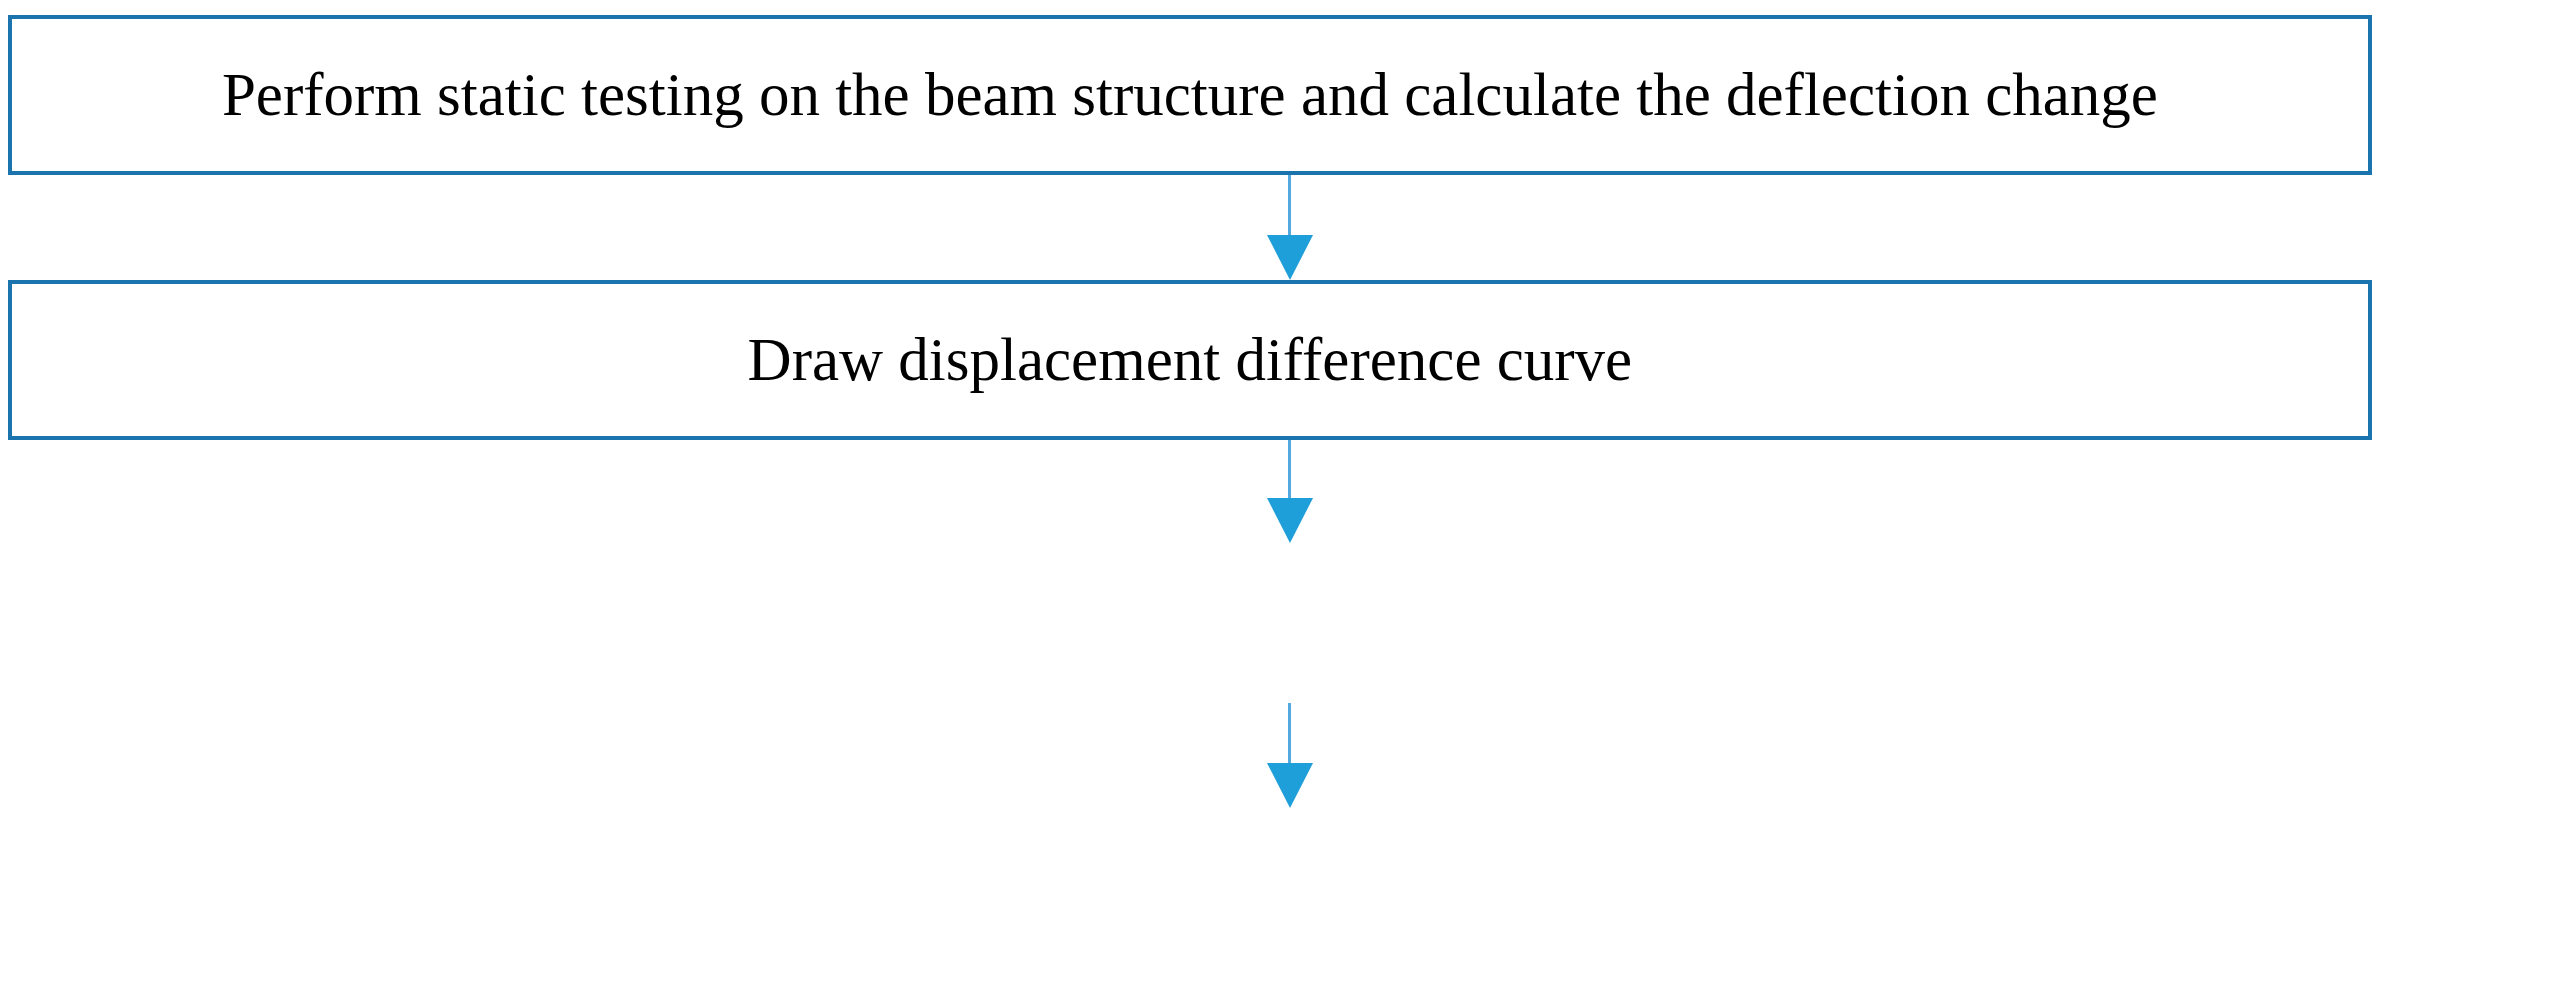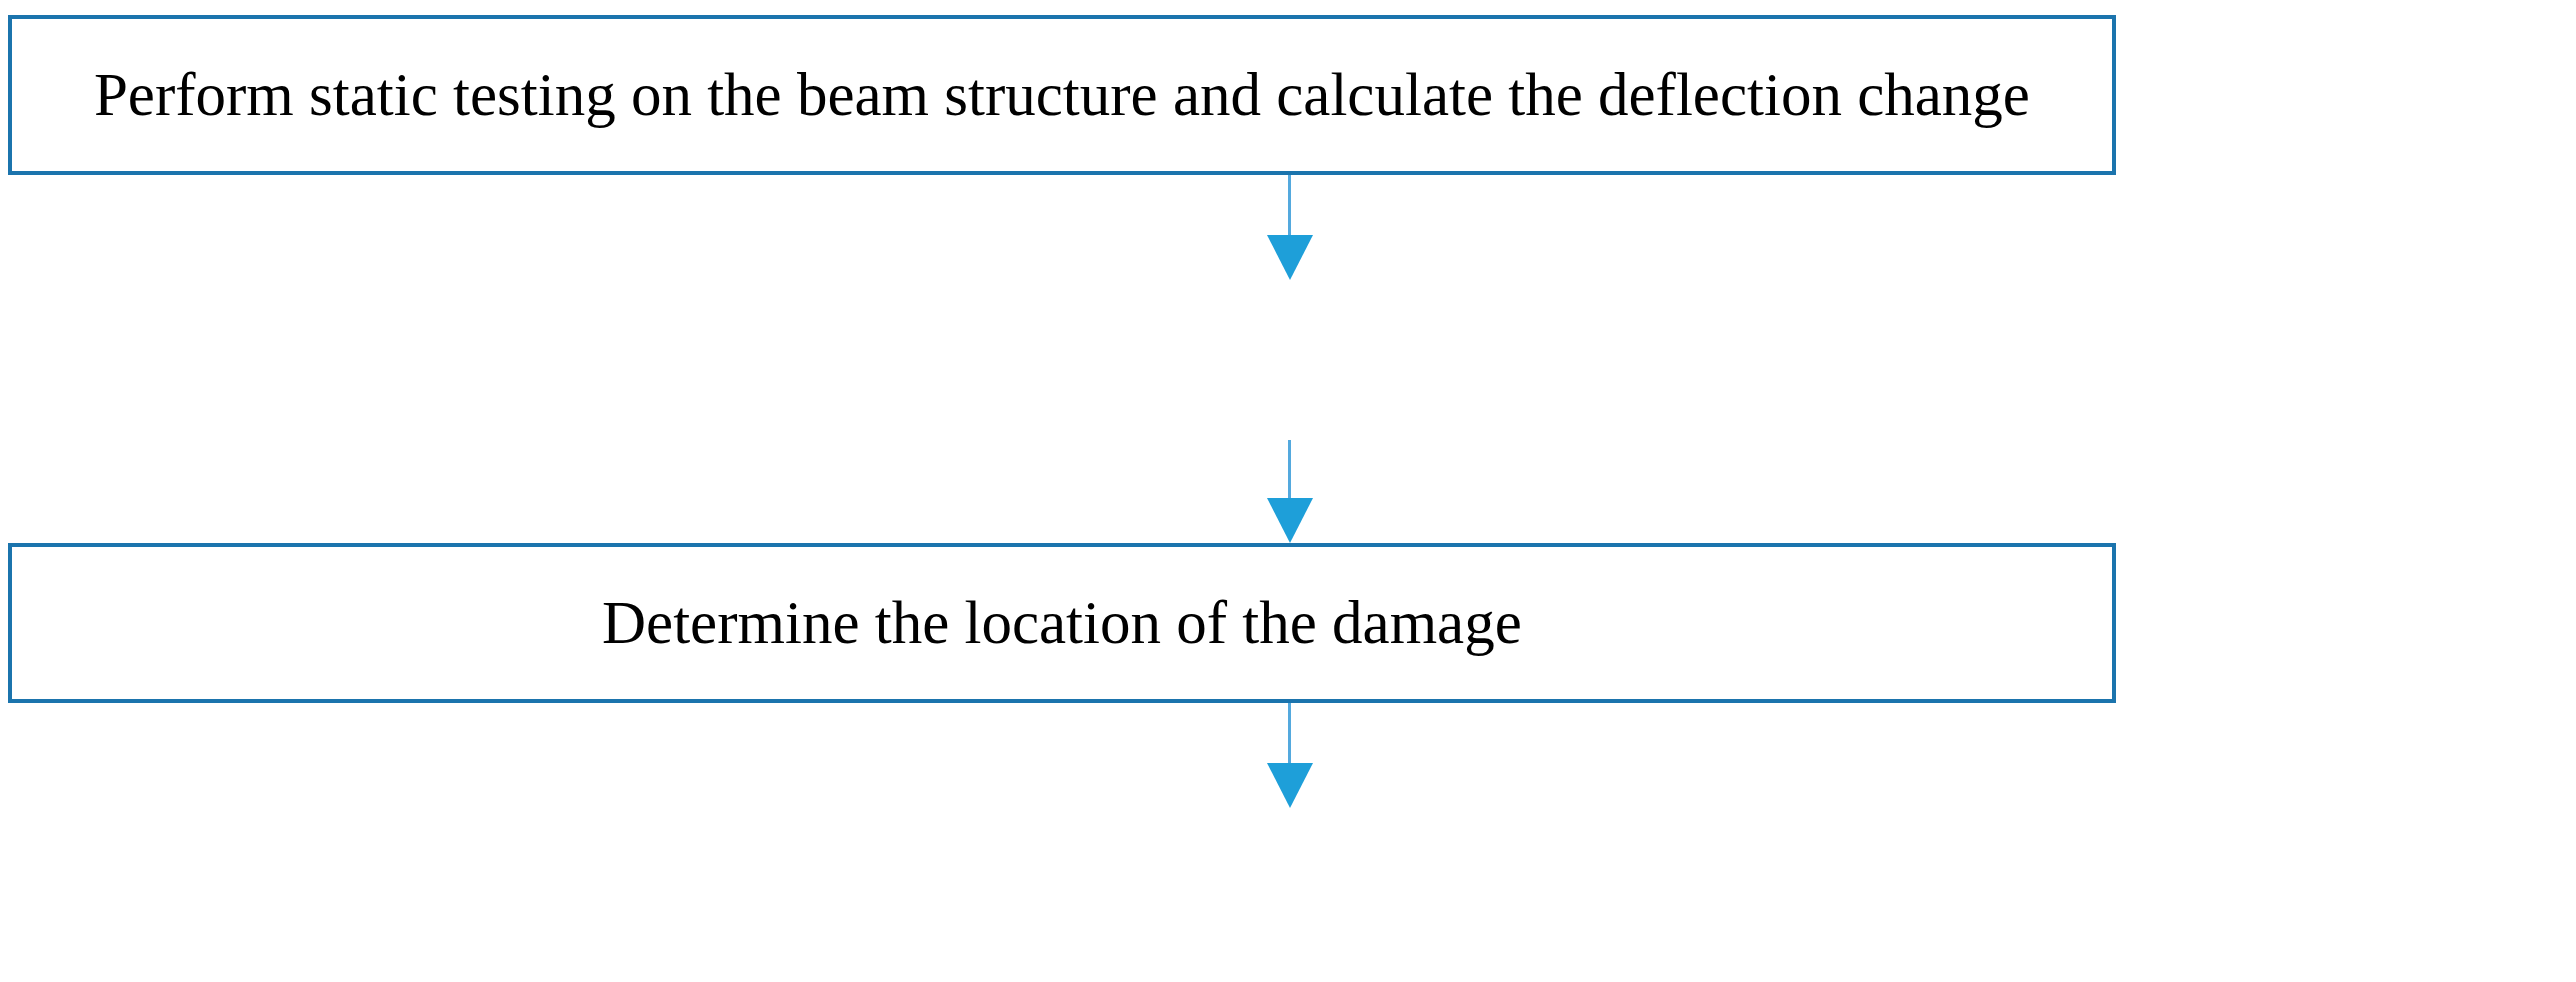--- a/index.html
+++ b/index.html
@@ -18,21 +18,21 @@
   }
   .canvas {
     position: relative;
     width: 2576px;
     height: 983px;
     background: #FFFFFF;
   }
   .flow-box {
     position: absolute;
     left: 7.9px;
-    width: 2108px;
+    width: 2364px;
     height: 160px;
     background: var(--box-bg);
     border: 4.9px solid var(--box-border);
     display: flex;
     align-items: center;
     justify-content: center;
   }
   .flow-box .label {
     font-family: "Liberation Serif", "DejaVu Serif", serif;
     font-size: 61px;
@@ -77,29 +77,29 @@
 
   <div class="flow-box box-1">
     <span class="label">Perform static testing on the beam structure and calculate the deflection change</span>
   </div>
 
   <div class="down-arrow arrow-1">
     <span class="stem"></span>
     <span class="head"></span>
   </div>
 
+  <div class="flow-box box-2">
+    <span class="label">Draw displacement difference curve</span>
+  </div>
 
   <div class="down-arrow arrow-2">
     <span class="stem"></span>
     <span class="head"></span>
   </div>
 
-  <div class="flow-box box-3">
-    <span class="label">Determine the location of the damage</span>
-  </div>
 
   <div class="down-arrow arrow-3">
     <span class="stem"></span>
     <span class="head"></span>
   </div>
 
 
 </div>
 
 

